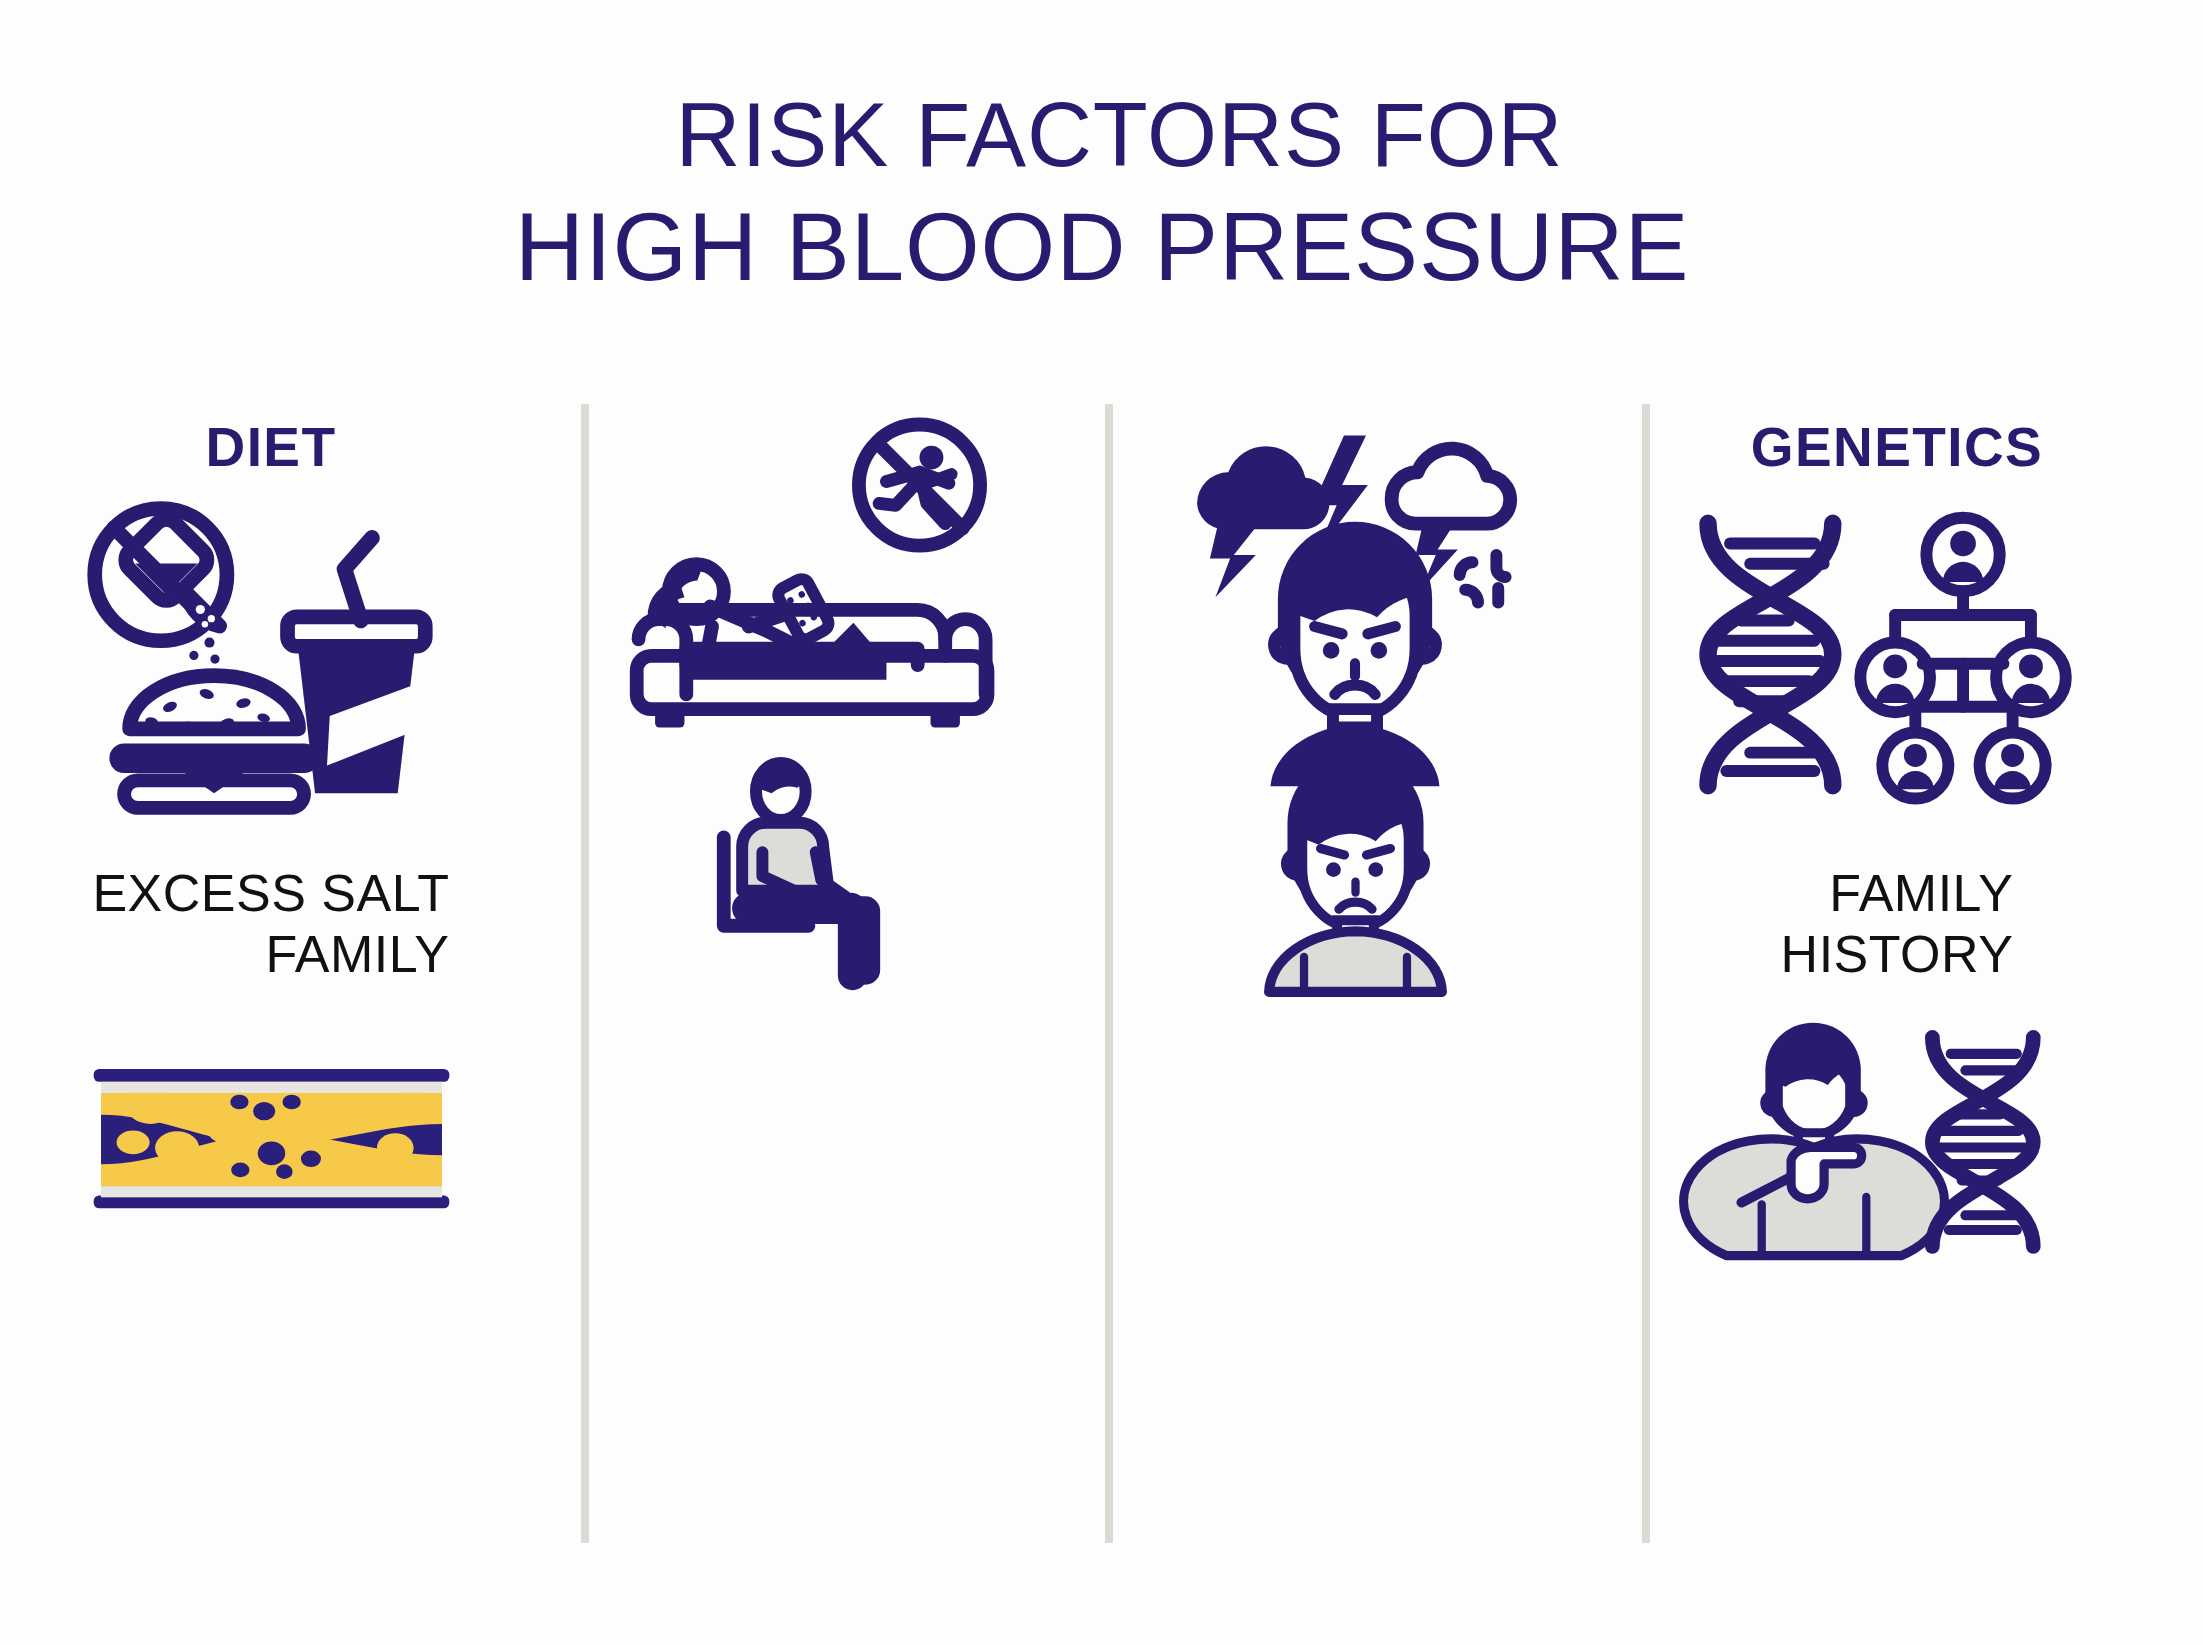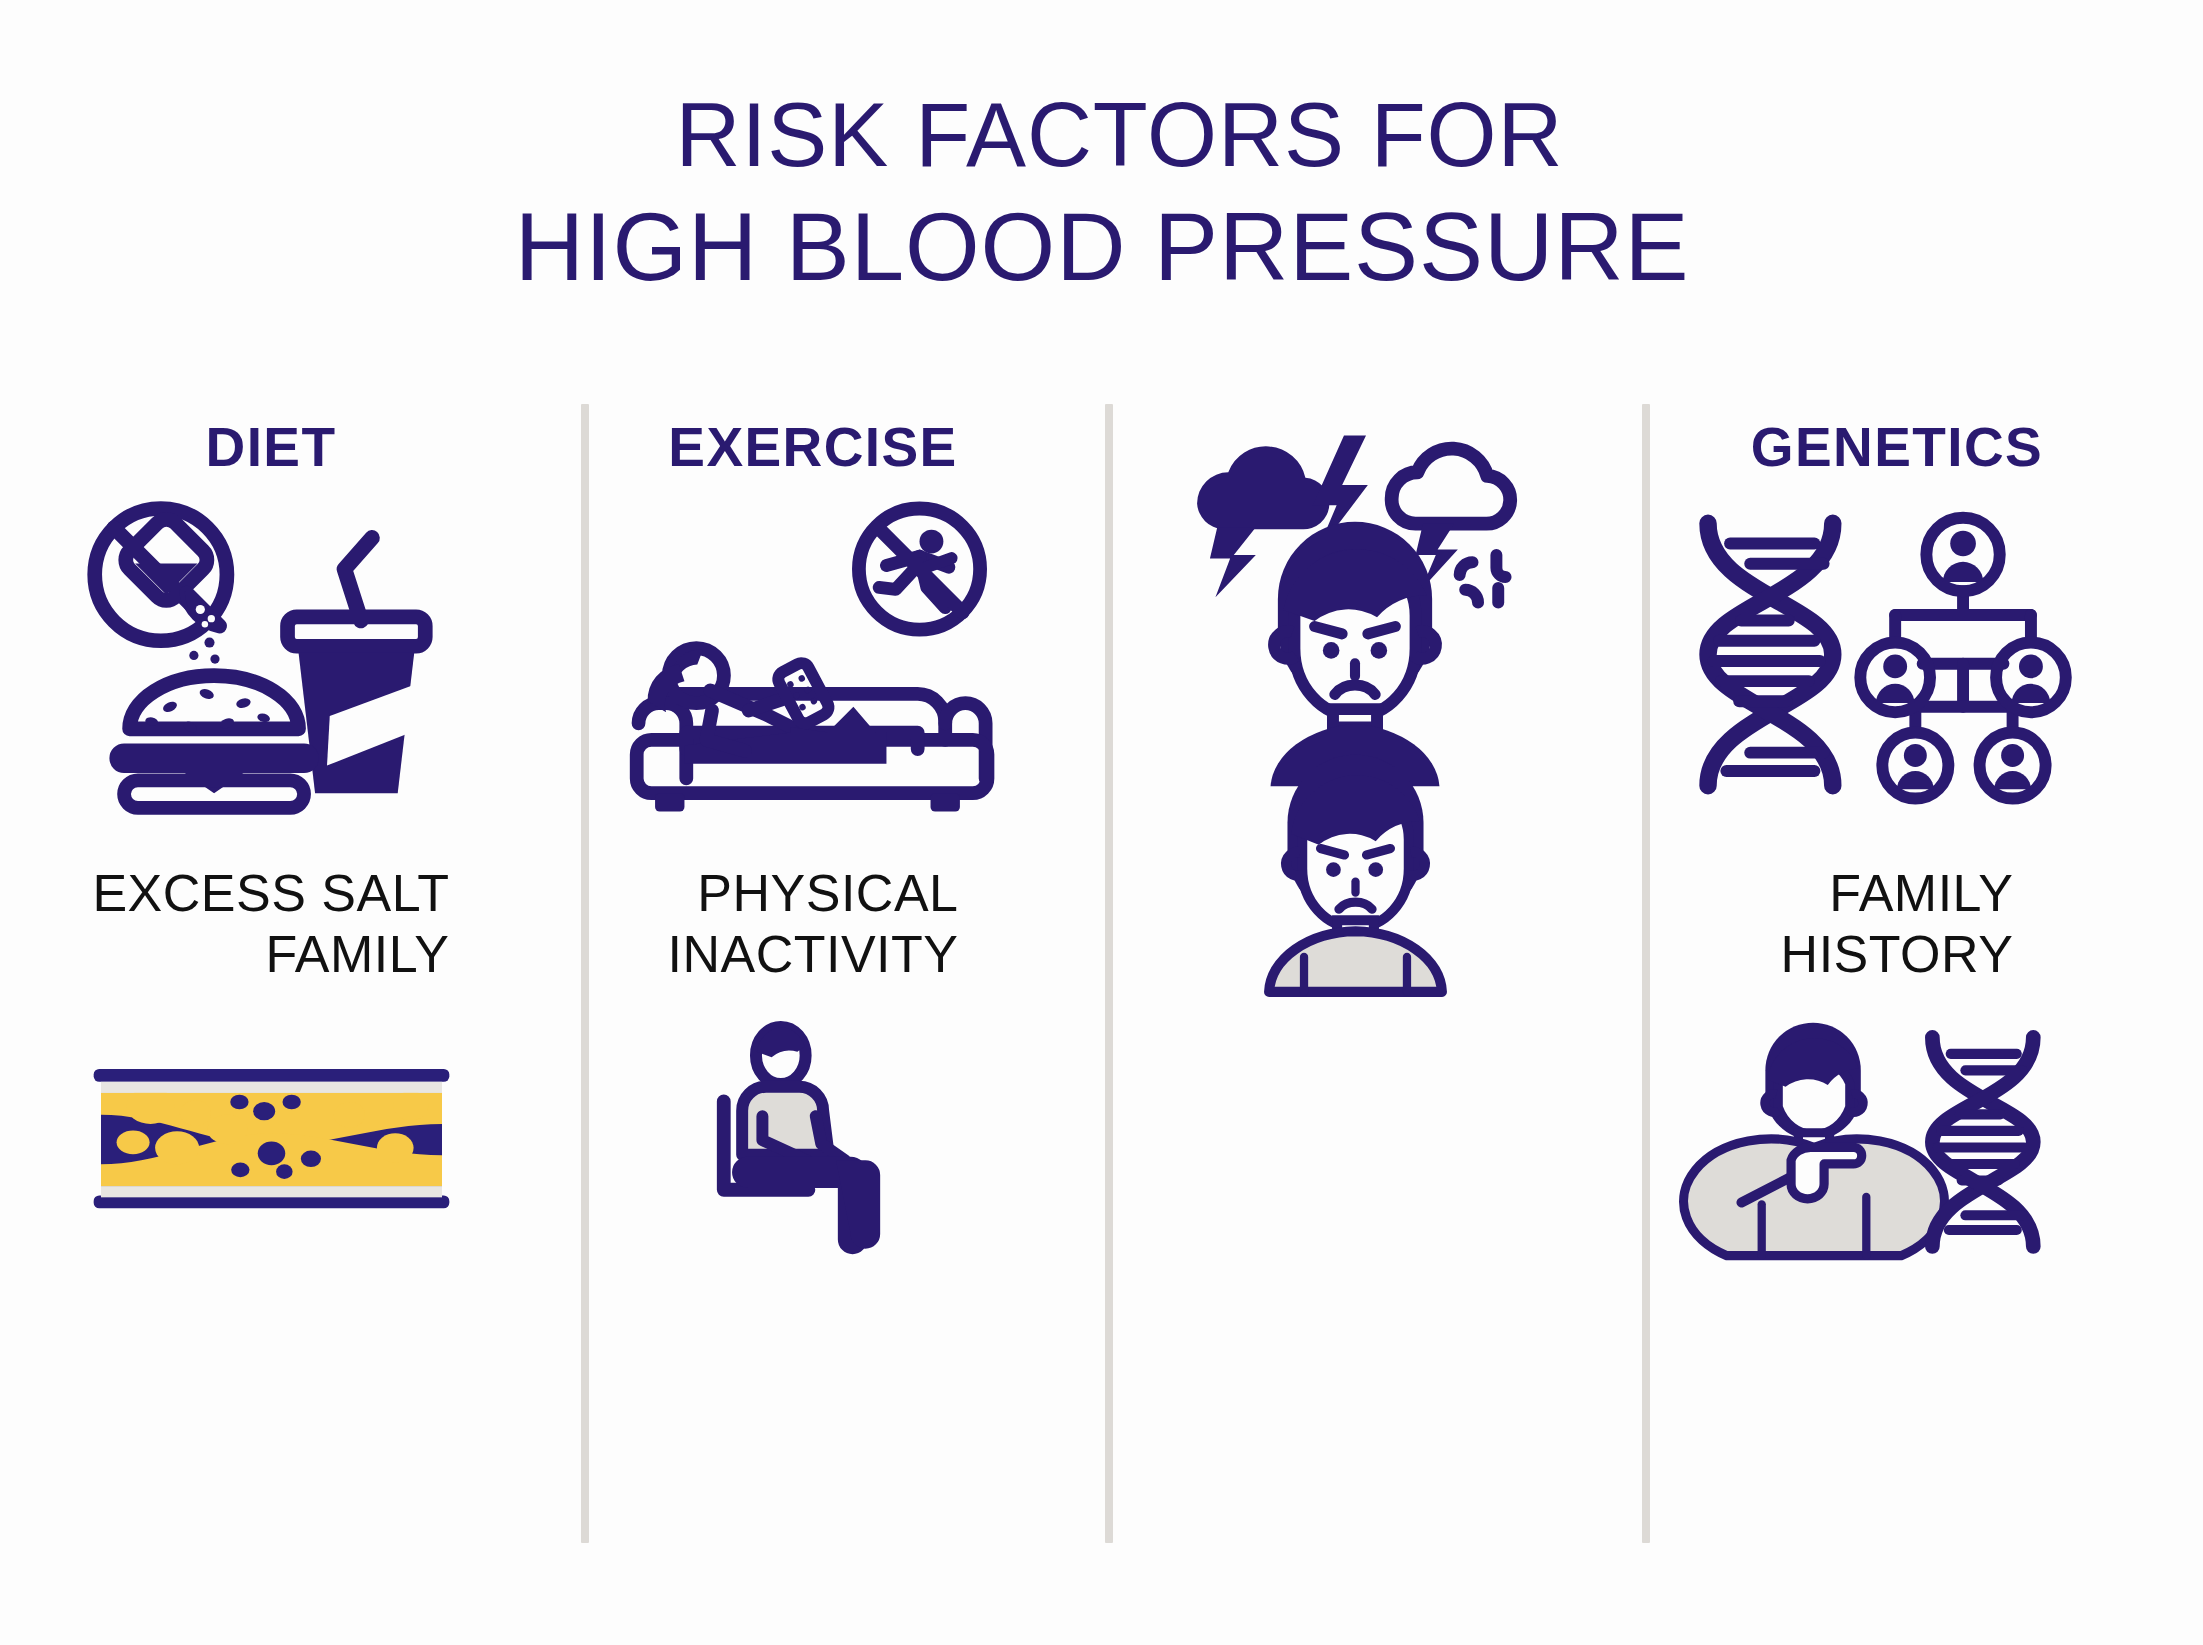--- a/index.html
+++ b/index.html
@@ -212,21 +212,20 @@
           <ellipse cx="243" cy="110" rx="11" ry="9"></ellipse>
         </g>
 
         <rect x="14" y="26" width="372" height="12" fill="#e8e6e2"></rect>
         <rect x="14" y="140" width="372" height="12" fill="#e8e6e2"></rect>
       </svg>
     </div>
   </div>
 
   <div class="column">
-    <div class="col-header">EXERCISE</div>
 
     <div class="icon-main">
       <svg width="404" height="303" viewBox="0 0 440 330">
 
         <g>
           <circle cx="336" cy="72" r="66" fill="none" stroke="#2a1a70" stroke-width="15"></circle>
 
           <circle cx="349" cy="42" r="13" fill="#2a1a70"></circle>
           <path d="M300 68 L336 58 L368 70" fill="none" stroke="#2a1a70" stroke-width="14" stroke-linecap="round"></path>
           <path d="M336 58 L344 92 L364 114" fill="none" stroke="#2a1a70" stroke-width="14" stroke-linecap="round" stroke-linejoin="round"></path>
@@ -272,24 +271,20 @@
               <circle cx="212" cy="192" r="3.5"></circle>
             <circle cx="198" cy="206" r="3.5"></circle>
               <circle cx="212" cy="206" r="3.5"></circle>
             <circle cx="198" cy="220" r="3.5"></circle>
               <circle cx="212" cy="220" r="3.5"></circle>
           </g>
         </g>
       </svg>
     </div>
 
-    <div class="caption">
-      <span>PHYSICAL</span><br>
-      <span>INACTIVITY</span>
-    </div>
 
     <div class="icon-sub">
       <svg width="230" height="230" viewBox="0 0 250 250">
 
         <path d="M28 82 L28 178 L120 178" fill="none" stroke="#2a1a70" stroke-width="15" stroke-linecap="round" stroke-linejoin="round"></path>
 
         <ellipse cx="90" cy="32" rx="27" ry="31" fill="none" stroke="#2a1a70" stroke-width="13"></ellipse>
         <path d="M64 28 a27 31 0 0 1 52 -6 l-8 6 a30 30 0 0 0 -28 6 Z" fill="#2a1a70"></path>
 
         <path d="M48 92 a26 26 0 0 1 26 -26 l36 0 a26 26 0 0 1 26 26 L142 140 L48 140 Z" fill="#dedcd8" stroke="#2a1a70" stroke-width="13" stroke-linejoin="round"></path>

